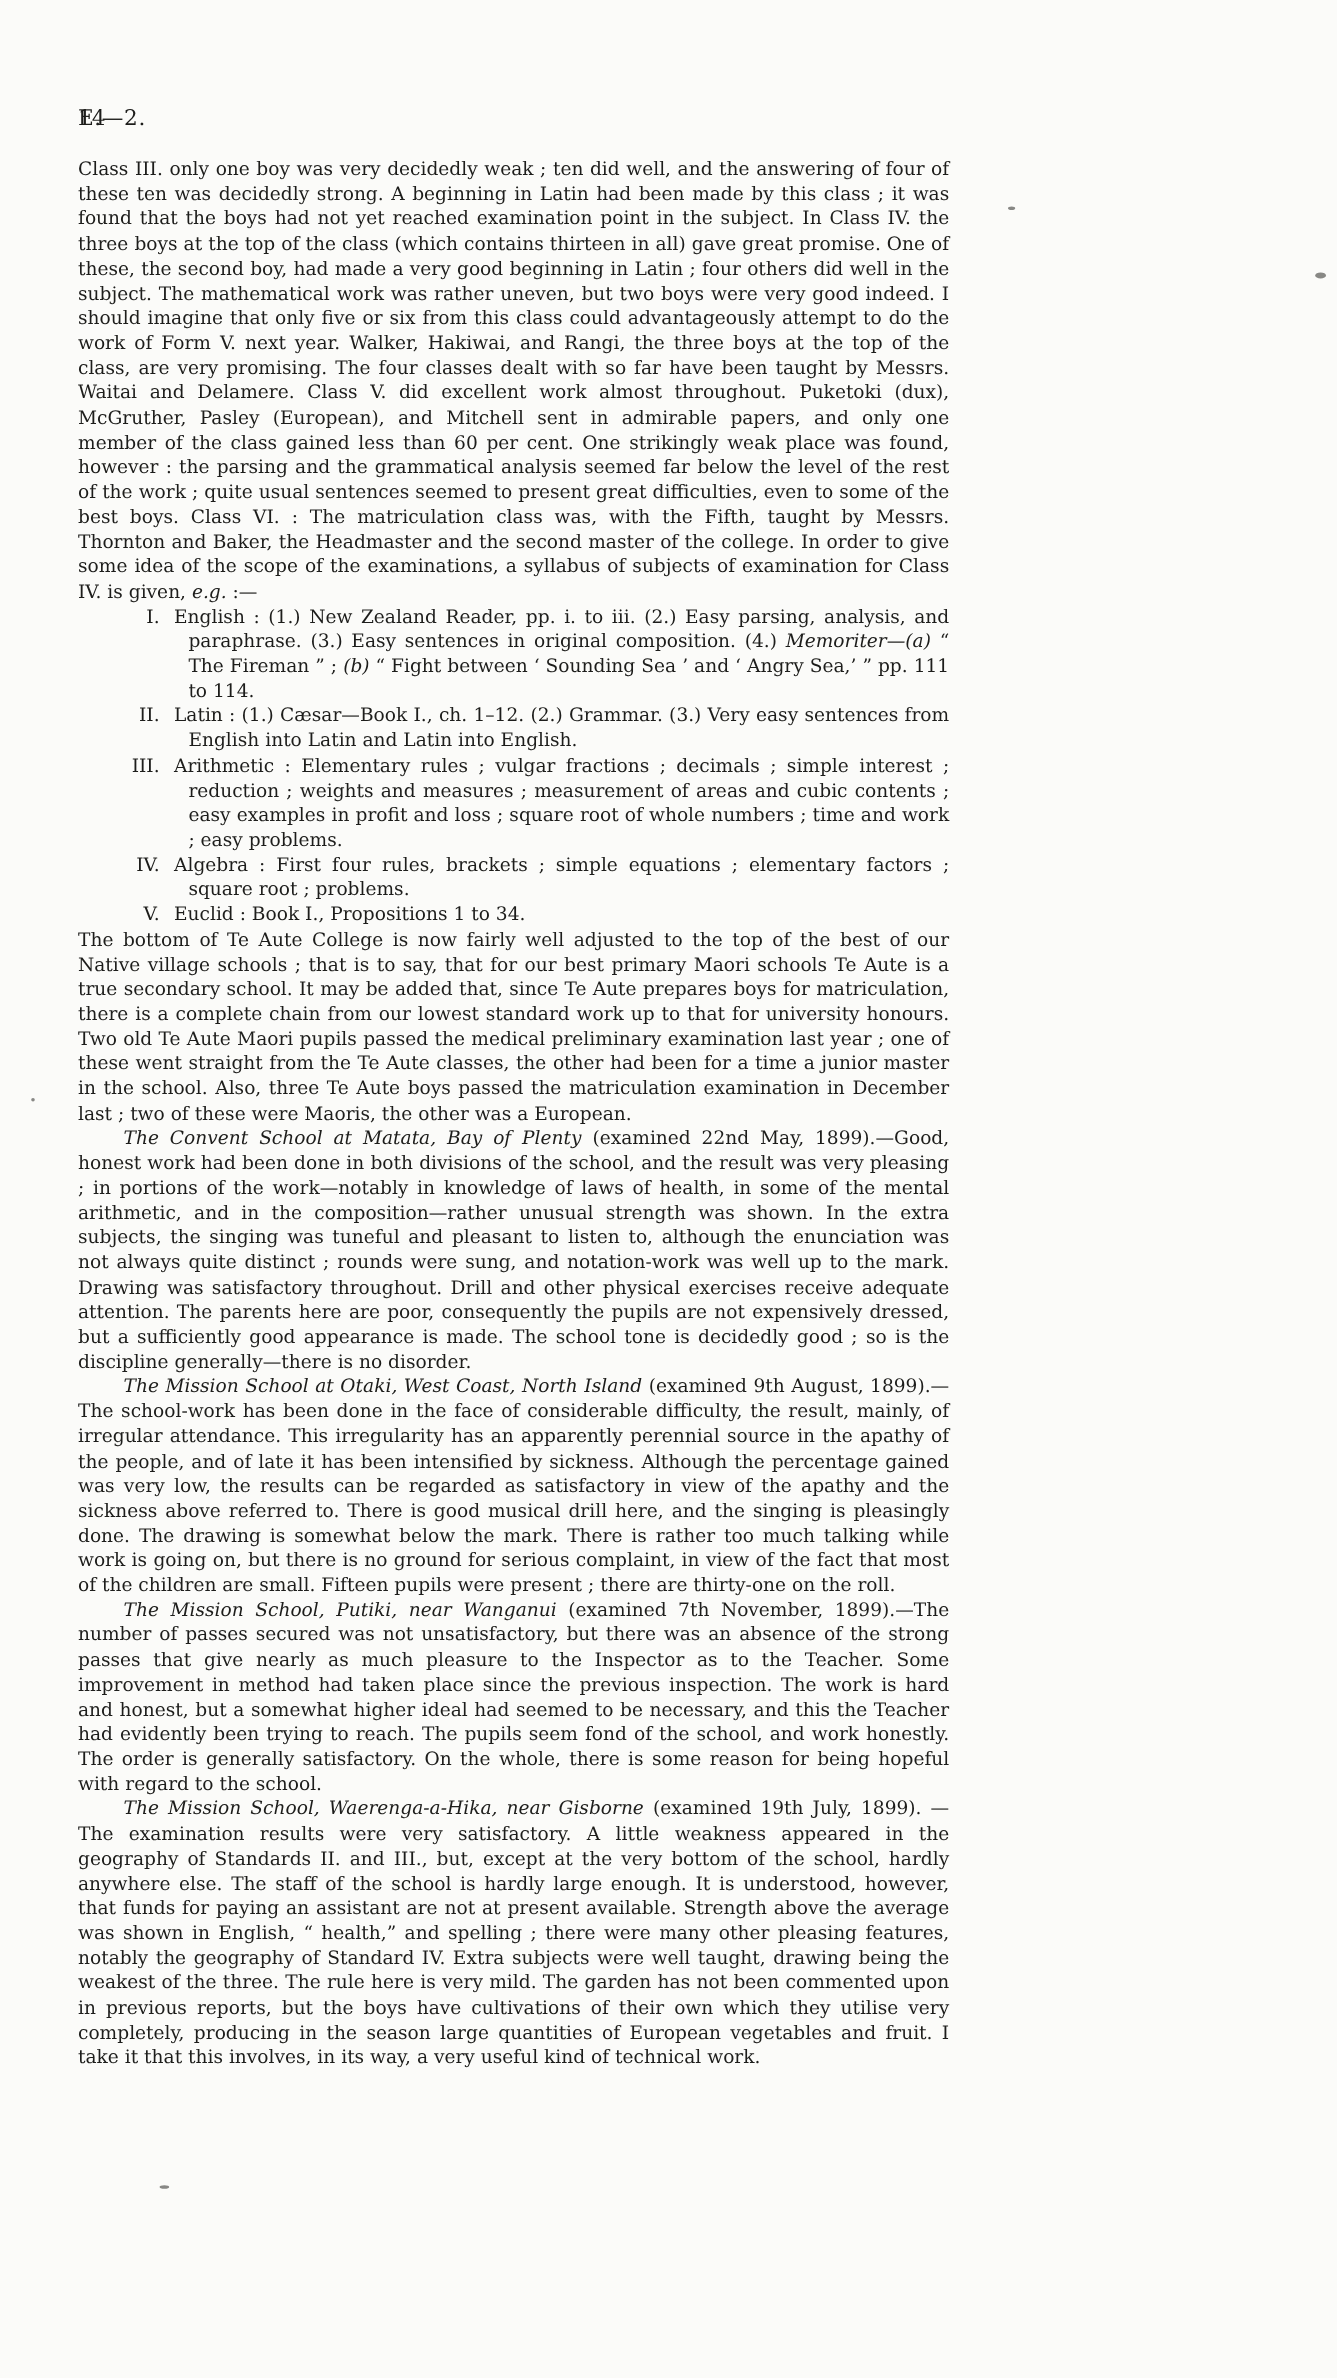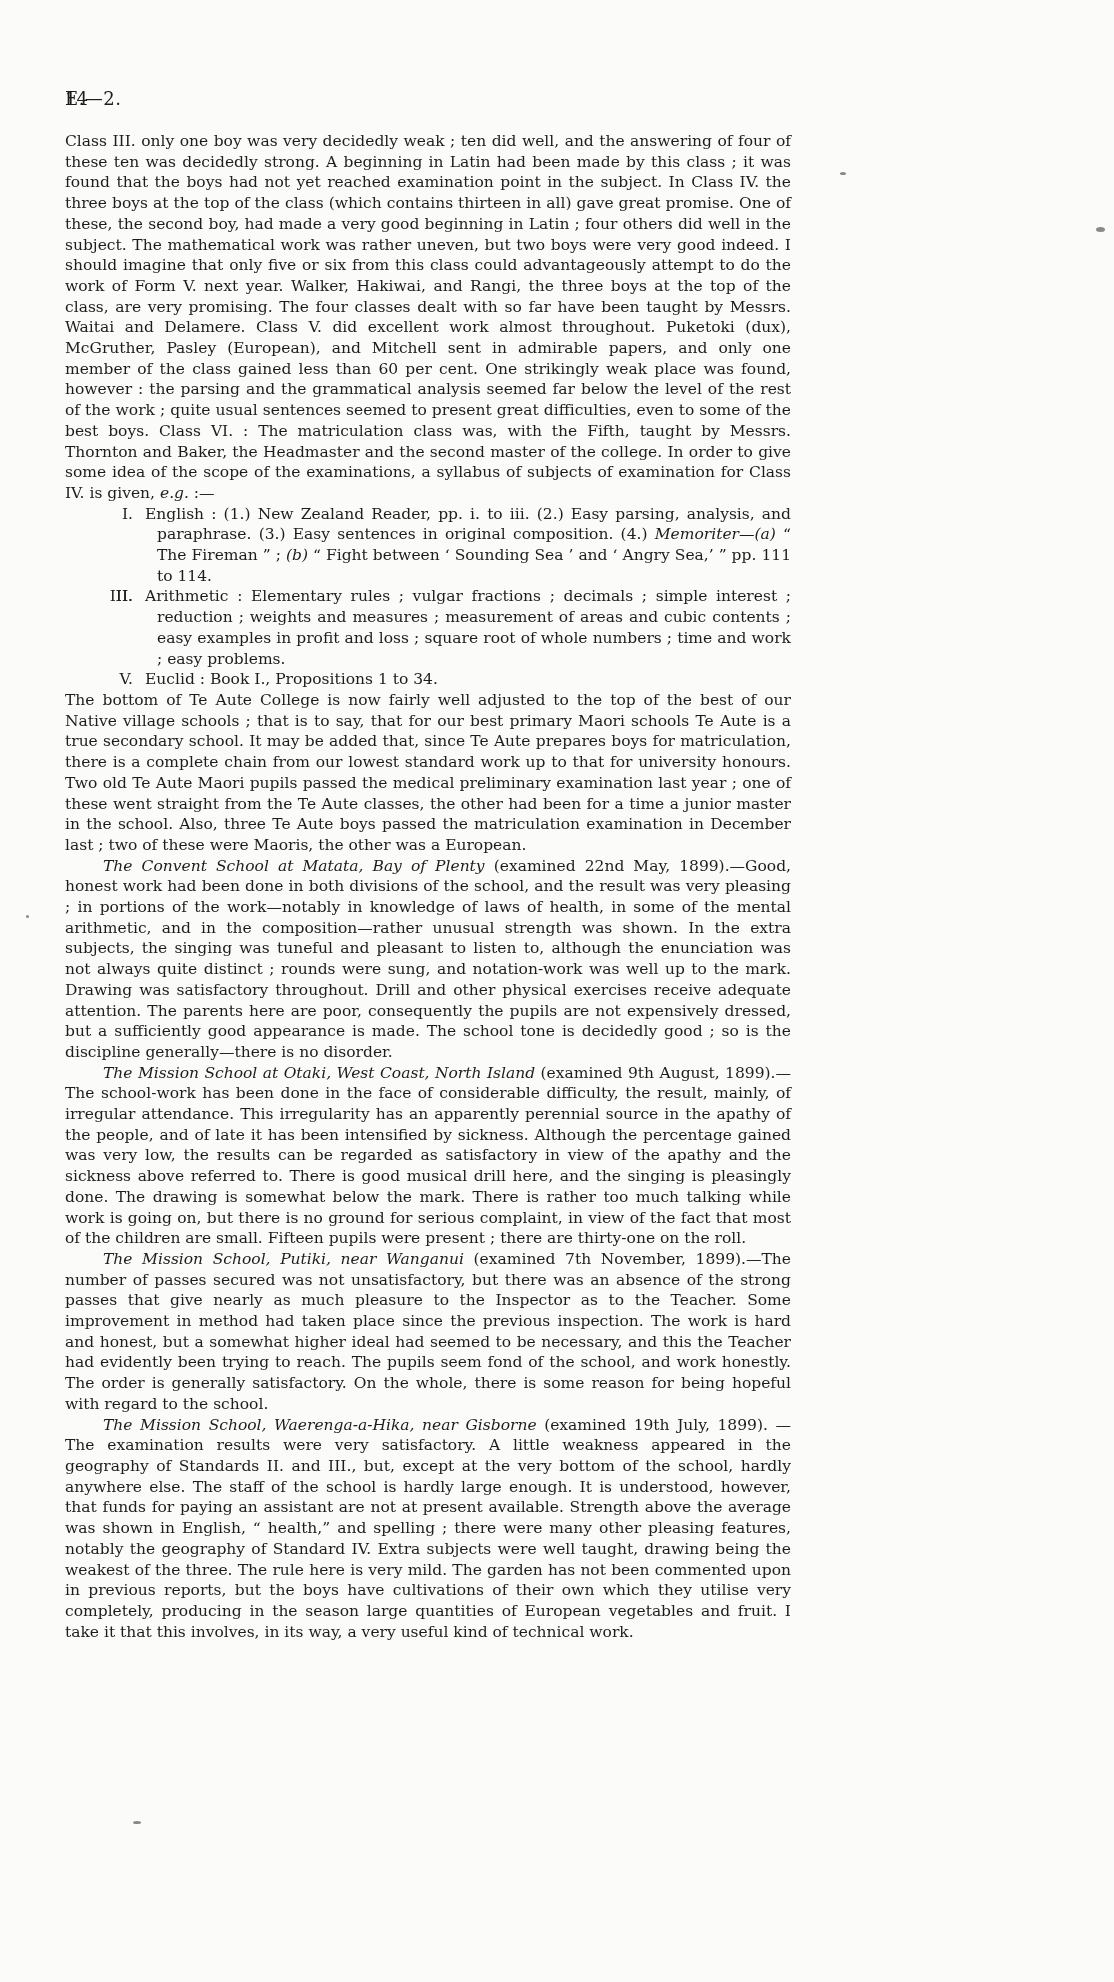--- a/index.html
+++ b/index.html
@@ -86,22 +86,23 @@
   <header class="page-header">
     <span class="doc-ref">E.—2.</span>
     <span class="page-num">14</span>
   </header>
 
   <main class="text-block">
     <div id="content">
         <p class="para"><span>Class III. only one boy was very decidedly weak ; ten did well, and the answering of four of these ten was decidedly strong.  A beginning in Latin had been made by this class ; it was found that the boys had not yet reached examination point in the subject.  In Class IV. the three boys at the top of the class (which contains thirteen in all) gave great promise.  One of these, the second boy, had made a very good beginning in Latin ; four others did well in the subject.  The mathematical work was rather uneven, but two boys were very good indeed.  I should imagine that only five or six from this class could advantageously attempt to do the work of Form V. next year.  Walker, Hakiwai, and Rangi, the three boys at the top of the class, are very promising.  The four classes dealt with so far have been taught by Messrs. Waitai and Delamere.  Class V. did excellent work almost throughout.  Puketoki (dux), McGruther, Pasley (European), and Mitchell sent in admirable papers, and only one member of the class gained less than 60 per cent.  One strikingly weak place was found, however : the parsing and the grammatical analysis seemed far below the level of the rest of the work ;  quite usual sentences seemed to present great difficulties, even to some of the best boys.  Class VI. :  The matriculation class was, with the Fifth, taught by Messrs. Thornton and Baker, the Headmaster and the second master of the college.  In order to give some idea of the scope of the examinations, a syllabus of subjects of examination for Class IV. is given, </span><span class="it">e.g.</span><span> :—</span></p>
         <div class="syllabus">
           <div class="syl-item"><span class="syl-num">I.</span><span class="syl-text"><span>English :  (1.) New Zealand Reader, pp. i. to iii.  (2.) Easy parsing, analysis, and paraphrase.  (3.) Easy sentences in original composition.  (4.) </span><span class="it">Memoriter—(a)</span><span> “ The Fireman ” ; </span><span class="it">(b)</span><span> “ Fight between ‘ Sounding Sea ’ and ‘ Angry Sea,’ ” pp. 111 to 114.</span></span></div>
-          <div class="syl-item"><span class="syl-num">II.</span></div>
+          <div class="syl-item"><span class="syl-num">II.</span><span class="syl-text"><span>Latin :  (1.) Cæsar—Book I., ch. 1–12.  (2.) Grammar.  (3.) Very easy sentences from English into Latin and Latin into English.</span></span></div>
           <div class="syl-item"><span class="syl-num">III.</span><span class="syl-text"><span>Arithmetic :  Elementary rules ;  vulgar fractions ;  decimals ;  simple interest ;  reduction ; weights and measures ;  measurement of areas and cubic contents ;  easy examples in profit and loss ;  square root of whole numbers ;  time and work ;  easy problems.</span></span></div>
+          <div class="syl-item"><span class="syl-num">IV.</span><span class="syl-text"><span>Algebra :  First four rules, brackets ;  simple equations ;  elementary factors ;  square root ;  problems.</span></span></div>
           <div class="syl-item"><span class="syl-num">V.</span><span class="syl-text"><span>Euclid :  Book I., Propositions 1 to 34.</span></span></div>
         </div>
         <p class="para"><span>The bottom of Te Aute College is now fairly well adjusted to the top of the best of our Native village schools ;  that is to say, that for our best primary Maori schools Te Aute is a true secondary school.  It may be added that, since Te Aute prepares boys for matriculation, there is a complete chain from our lowest standard work up to that for university honours.  Two old Te Aute Maori pupils passed the medical preliminary examination last year ;  one of these went straight from the Te Aute classes, the other had been for a time a junior master in the school.  Also, three Te Aute boys passed the matriculation examination in December last ;  two of these were Maoris, the other was a European.</span></p>
         <p class="para ind"><span class="it">The Convent School at Matata, Bay of Plenty</span><span> (examined 22nd May, 1899).—Good, honest work had been done in both divisions of the school, and the result was very pleasing ;  in portions of the work—notably in knowledge of laws of health, in some of the mental arithmetic, and in the composition—rather unusual strength was shown.  In the extra subjects, the singing was tuneful and pleasant to listen to, although the enunciation was not always quite distinct ;  rounds were sung, and notation-work was well up to the mark.  Drawing was satisfactory throughout.  Drill and other physical exercises receive adequate attention.  The parents here are poor, consequently the pupils are not expensively dressed, but a sufficiently good appearance is made.  The school tone is decidedly good ;  so is the discipline generally—there is no disorder.</span></p>
         <p class="para ind"><span class="it">The Mission School at Otaki, West Coast, North Island</span><span> (examined 9th August, 1899).—The school-work has been done in the face of considerable difficulty, the result, mainly, of irregular attendance.  This irregularity has an apparently perennial source in the apathy of the people, and of late it has been intensified by sickness.  Although the percentage gained was very low, the results can be regarded as satisfactory in view of the apathy and the sickness above referred to.  There is good musical drill here, and the singing is pleasingly done.  The drawing is somewhat below the mark.  There is rather too much talking while work is going on, but there is no ground for serious complaint, in view of the fact that most of the children are small.  Fifteen pupils were present ;  there are thirty-one on the roll.</span></p>
         <p class="para ind"><span class="it">The Mission School, Putiki, near Wanganui</span><span> (examined 7th November, 1899).—The number of passes secured was not unsatisfactory, but there was an absence of the strong passes that give nearly as much pleasure to the Inspector as to the Teacher.  Some improvement in method had taken place since the previous inspection.  The work is hard and honest, but a somewhat higher ideal had seemed to be necessary, and this the Teacher had evidently been trying to reach.  The pupils seem fond of the school, and work honestly.  The order is generally satisfactory.  On the whole, there is some reason for being hopeful with regard to the school.</span></p>
         <p class="para ind"><span class="it">The Mission School, Waerenga-a-Hika, near Gisborne</span><span> (examined 19th July, 1899). — The examination results were very satisfactory.  A little weakness appeared in the geography of Standards II. and III., but, except at the very bottom of the school, hardly anywhere else.  The staff of the school is hardly large enough.  It is understood, however, that funds for paying an assistant are not at present available.  Strength above the average was shown in English, “ health,” and spelling ;  there were many other pleasing features, notably the geography of Standard IV.  Extra subjects were well taught, drawing being the weakest of the three.  The rule here is very mild.  The garden has not been commented upon in previous reports, but the boys have cultivations of their own which they utilise very completely, producing in the season large quantities of European vegetables and fruit.  I take it that this involves, in its way, a very useful kind of technical work.</span></p>
       </div>
   </main>
 

